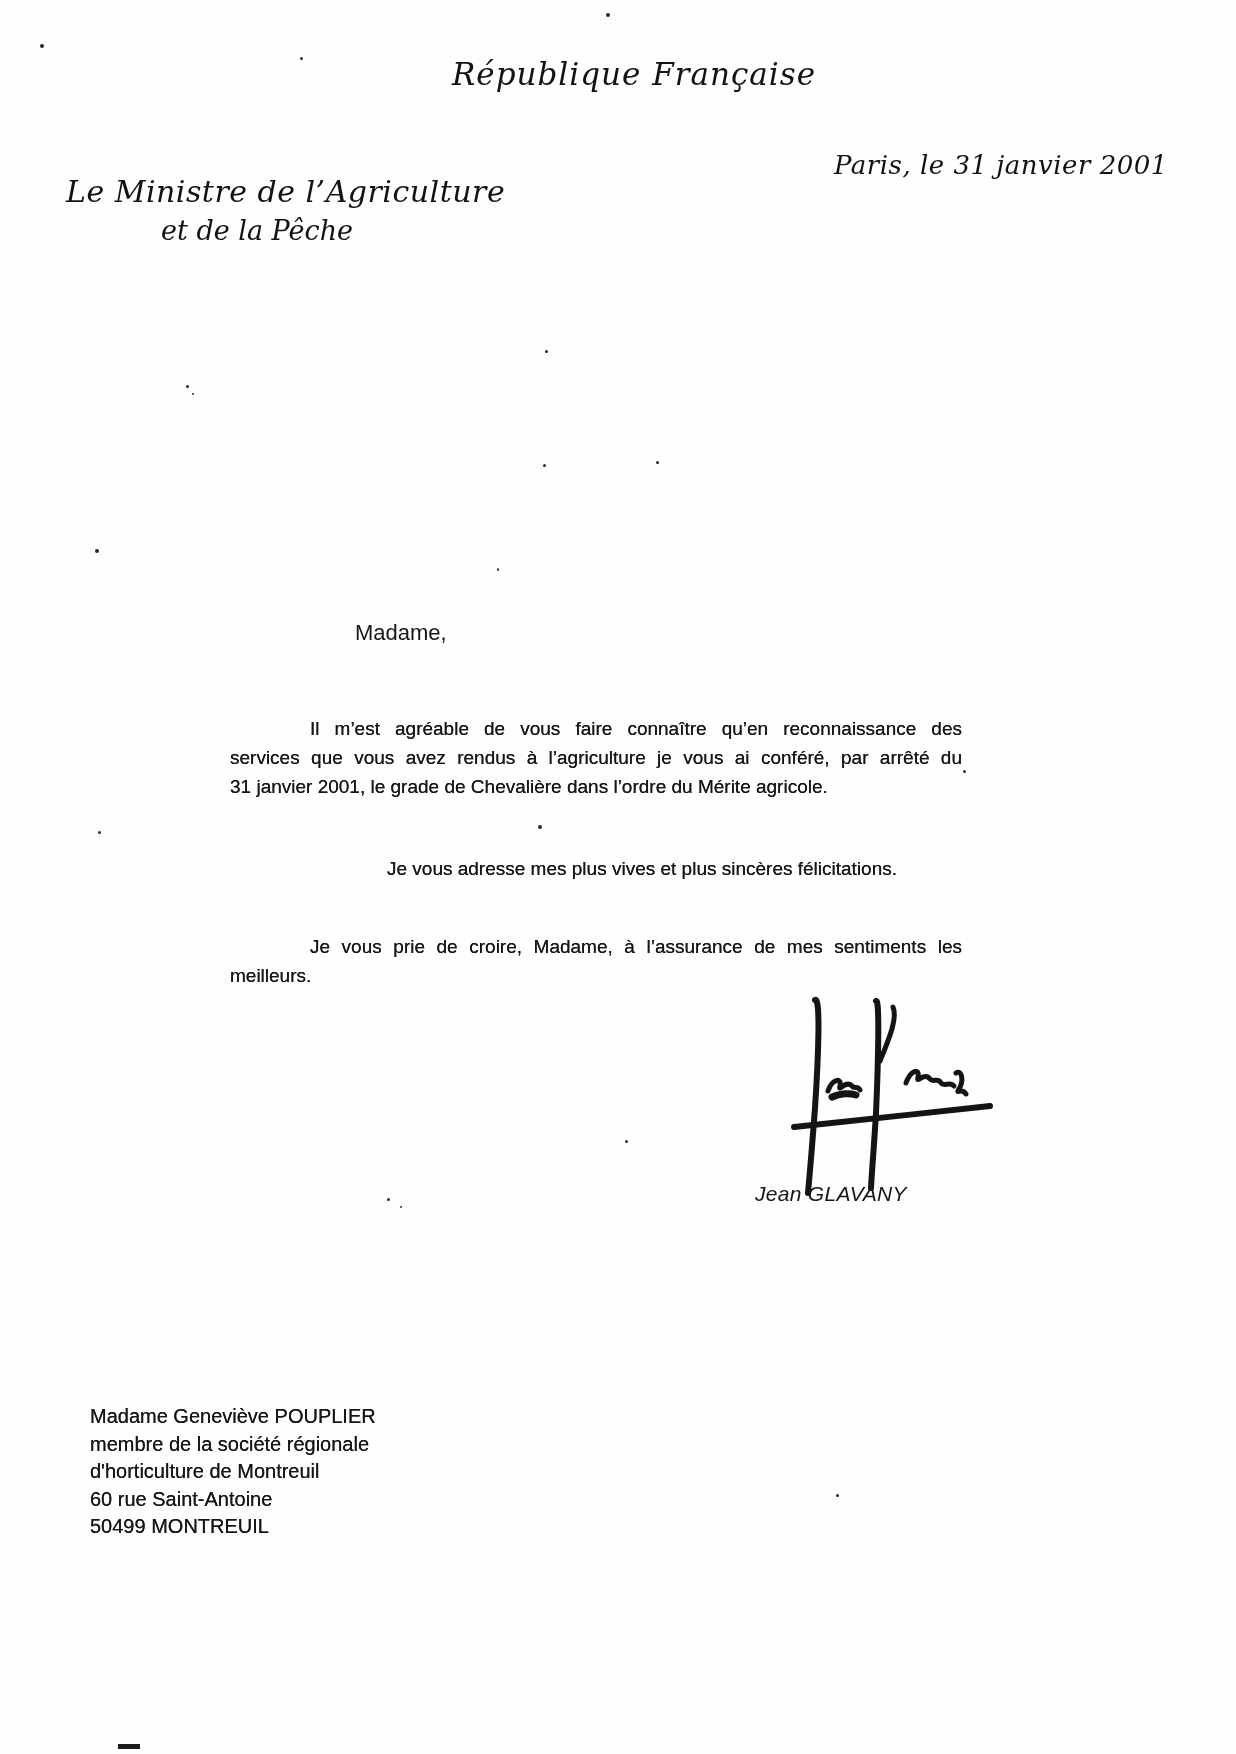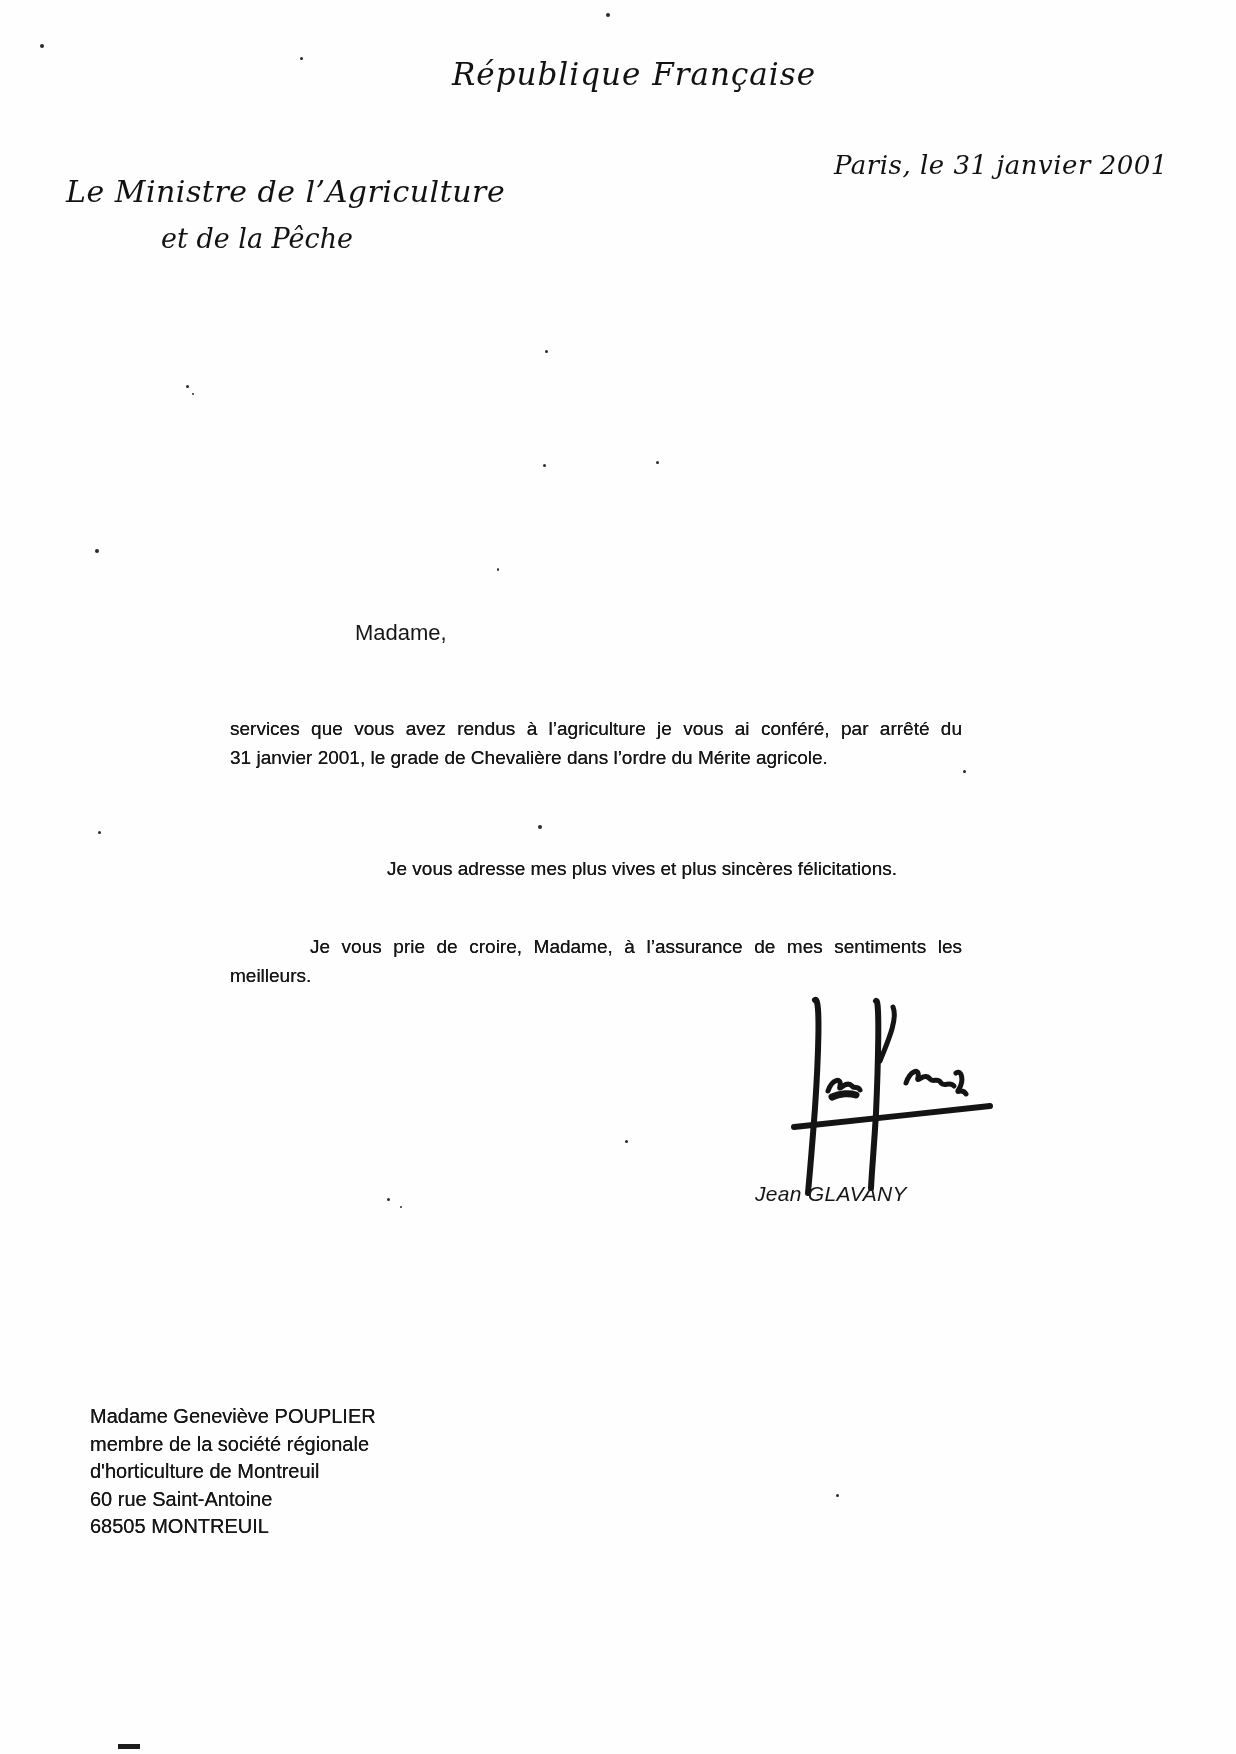--- a/index.html
+++ b/index.html
@@ -19,21 +19,21 @@
     white-space:nowrap;
     color:#121212;
     padding-left:16px;
   }
   .republic{
     position:absolute;left:0;top:56px;width:100%;
     text-align:center;font-size:31px;letter-spacing:1px;
   }
   .minister{position:absolute;left:50px;top:174px;width:398px;}
   .minister-l1{font-size:30px;letter-spacing:.5px;}
-  .minister-l2{font-size:27px;text-align:center;margin-top:14px;}
+  .minister-l2{font-size:27px;text-align:center;margin-top:6px;}
   .dateline{
     position:absolute;left:818px;top:150px;font-size:26px;letter-spacing:.5px;
   }
   
   .salutation{
     position:absolute;left:355px;top:620px;
     font-size:22px;font-weight:400;
   }
   .para{
     position:absolute;left:230px;width:732px;
@@ -78,20 +78,21 @@
   <div class="minister">
     <div class="script minister-l1">Le Ministre de l’Agriculture</div>
     <div class="script minister-l2">et de la Pêche</div>
   </div>
 
   <div class="script dateline">Paris, le 31 janvier 2001</div>
 
   <div class="salutation">Madame,</div>
 
   <div class="para p1">
+    <div class="line stretch indent">Il m’est agréable de vous faire connaître qu’en reconnaissance des</div>
     <div class="line stretch">services que vous avez rendus à l’agriculture je vous ai conféré, par arrêté du</div>
     <div class="line">31 janvier 2001, le grade de Chevalière dans l’ordre du Mérite agricole.</div>
   </div>
 
   <div class="para p2">
     <div class="line indent-only">Je vous adresse mes plus vives et plus sincères félicitations.</div>
   </div>
 
   <div class="para p3">
     <div class="line stretch indent">Je vous prie de croire, Madame, à l’assurance de mes sentiments les</div>
@@ -111,21 +112,21 @@
     </g>
   </svg>
 
   <div class="signer-name">Jean GLAVANY</div>
 
   <div class="recipient">
     <div class="line">Madame Geneviève POUPLIER</div>
     <div class="line">membre de la société régionale</div>
     <div class="line">d'horticulture de Montreuil</div>
     <div class="line">60 rue Saint-Antoine</div>
-    <div class="line">68505 MONTREUIL</div>
+    <div class="line">50499 MONTREUIL</div>
   </div>
 
 
   <div class="speck" style="left:40px;top:44px;width:4px;height:4px;"></div>
   <div class="speck" style="left:300px;top:57px;width:3px;height:3px;"></div>
   <div class="speck" style="left:606px;top:13px;width:4px;height:4px;"></div>
   <div class="speck" style="left:95px;top:549px;width:4px;height:4px;"></div>
   <div class="speck" style="left:186px;top:385px;width:3px;height:3px;"></div>
   <div class="speck" style="left:192px;top:393px;width:2px;height:2px;"></div>
   <div class="speck" style="left:545px;top:350px;width:3px;height:3px;"></div>

